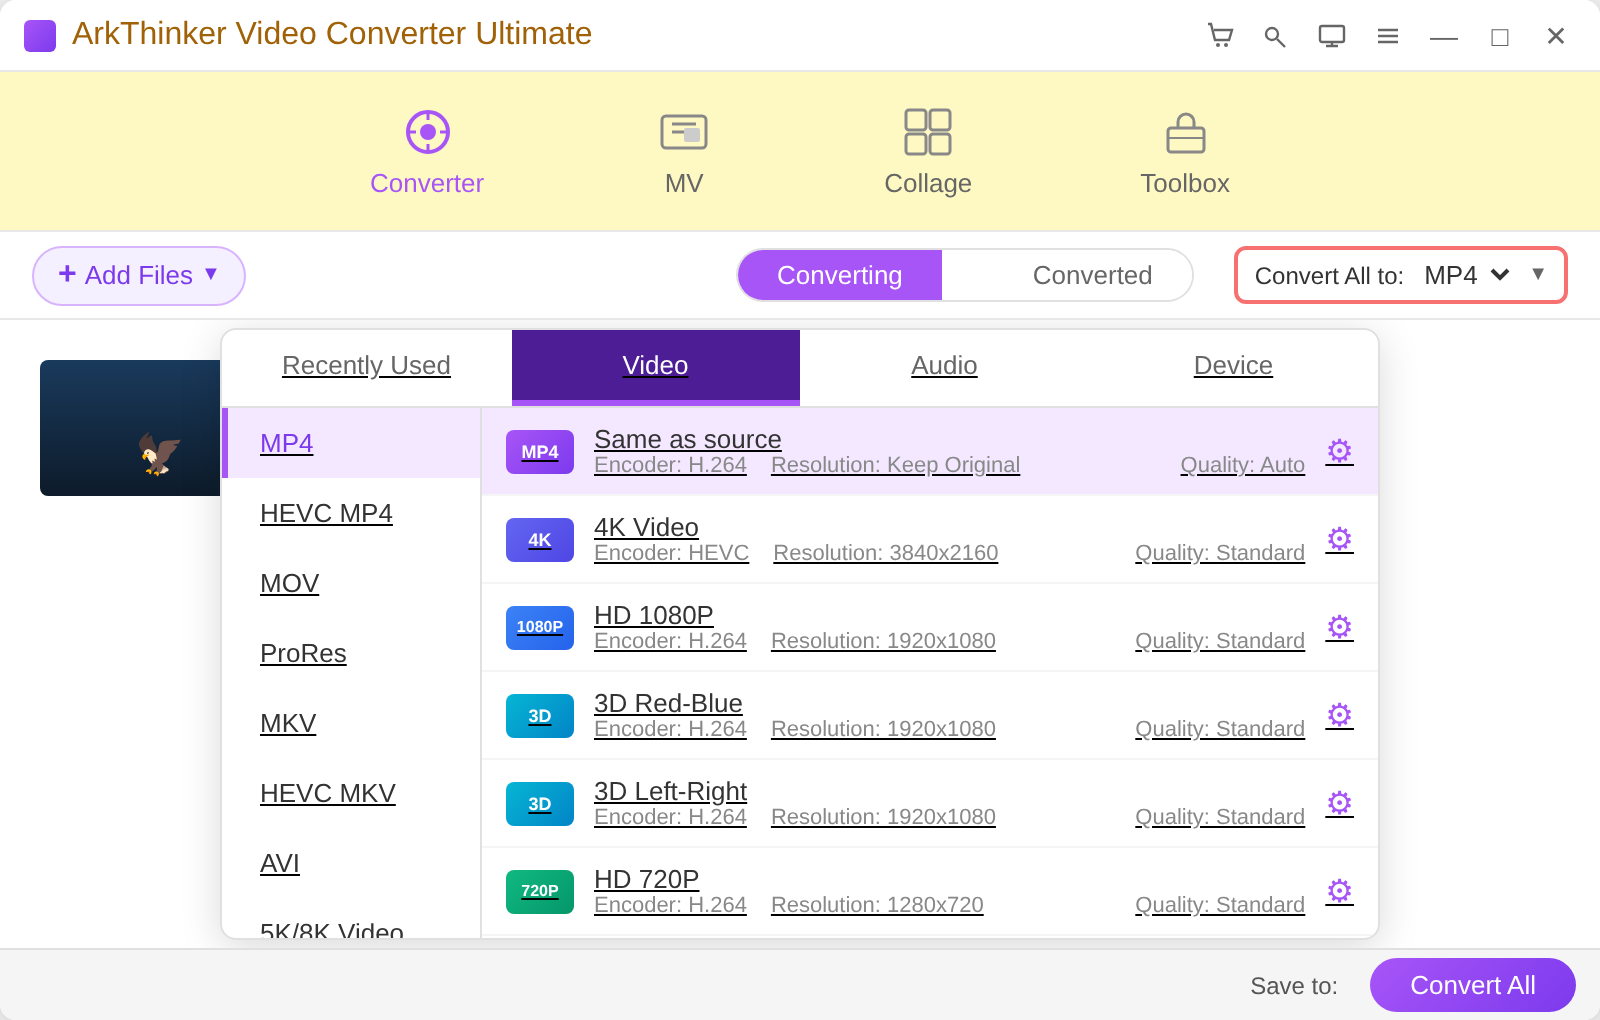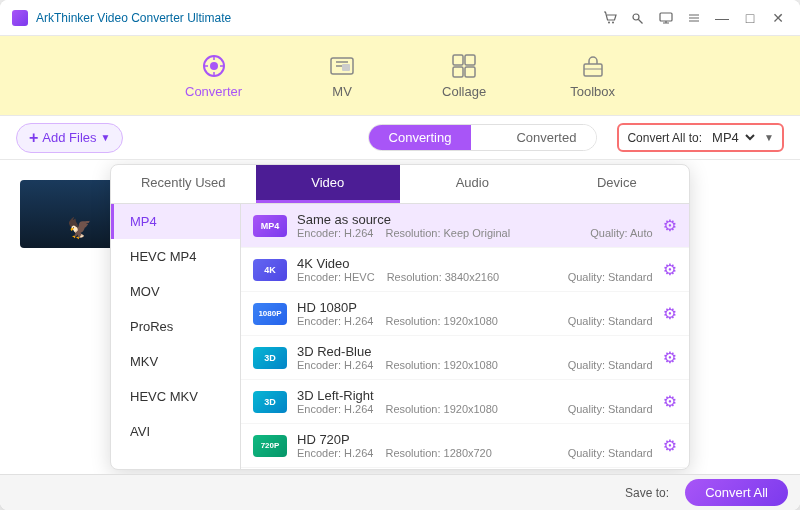--- a/index.html
+++ b/index.html
@@ -33,22 +33,22 @@
     }
     .title-bar-icon {
       width: 16px;
       height: 16px;
       margin-right: 8px;
       background: linear-gradient(135deg, #a855f7, #7c3aed);
       border-radius: 3px;
       flex-shrink: 0;
     }
     .title-bar-text {
-      font-size: 12px;
-      color: #0369a1;
+      font-size: 16px;
+      color: #a16207;
       flex: 1;
     }
     .title-bar-controls {
       display: flex;
       gap: 8px;
       align-items: center;
     }
     .title-btn {
       width: 20px;
       height: 20px;
@@ -210,20 +210,21 @@
     .file-format { font-size: 12px; color: #666; }
     
     .dropdown-overlay {
       position: absolute;
       top: 0;
       left: 0;
       right: 0;
       bottom: 0;
       z-index: 10;
       display: flex;
+      text-decoration: underline;
     }
     .format-panel {
       width: 580px;
       background: #fff;
       border: 1px solid #e0e0e0;
       border-radius: 8px;
       box-shadow: 0 4px 20px rgba(0,0,0,0.15);
       margin: 4px 0 4px 110px;
       display: flex;
       flex-direction: column;
@@ -472,20 +473,21 @@
           <div class="format-body">
 
             <div class="format-list">
               <div class="format-list-item active">MP4</div>
               <div class="format-list-item">HEVC MP4</div>
               <div class="format-list-item">MOV</div>
               <div class="format-list-item">ProRes</div>
               <div class="format-list-item">MKV</div>
               <div class="format-list-item">HEVC MKV</div>
               <div class="format-list-item">AVI</div>
+              <div class="format-list-item">5K/8K Video</div>
               <div style="flex:1"></div>
 
             </div>
 
             <div class="format-options">
 
               <div class="format-option active">
                 <div class="format-badge badge-mp4">MP4</div>
                 <div class="format-option-info">
                   <div class="format-option-name">Same as source</div>

